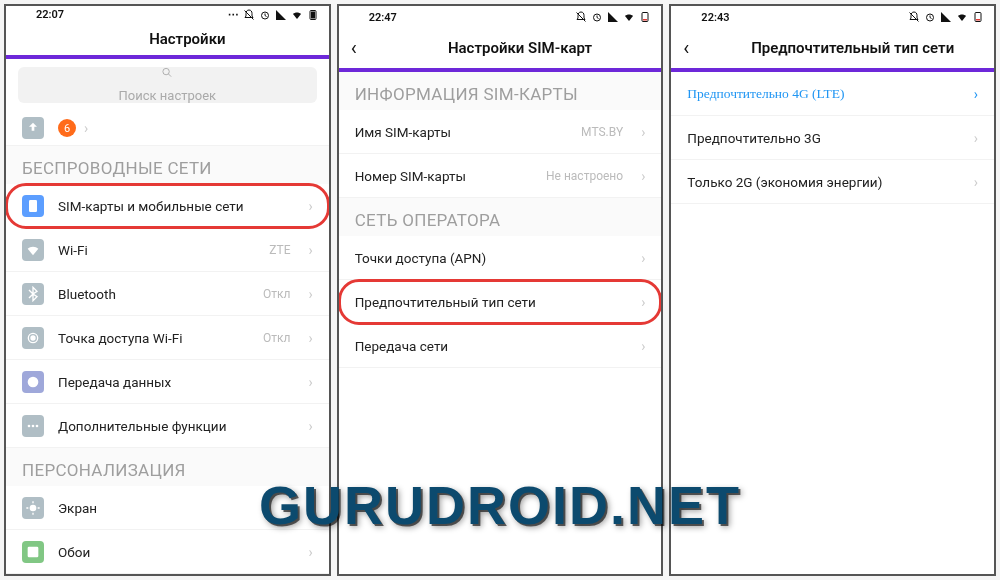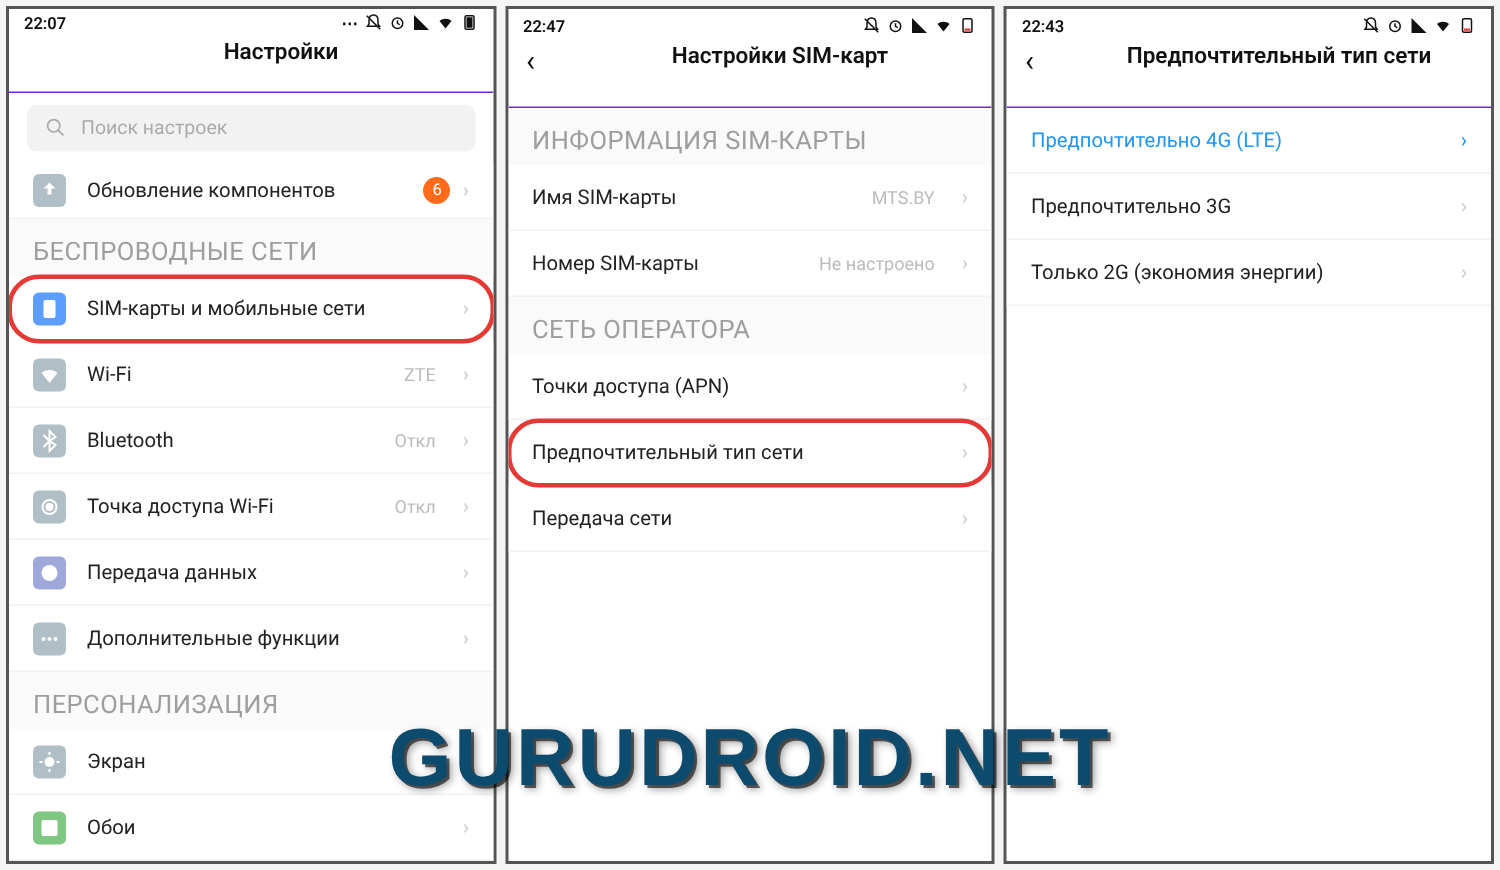--- a/index.html
+++ b/index.html
@@ -24,30 +24,31 @@
   }
   .status-bar {
     height: 22px;
     display: flex;
     align-items: center;
     justify-content: space-between;
     padding: 0 10px;
     font-size: 11px;
     font-weight: 600;
     color: #111;
+    margin-left: 20px;
   }
   .status-icons { display: flex; gap: 4px; align-items: center; }
   .status-icons svg { width: 12px; height: 12px; fill: #111; }
   .nav-bar {
     height: 44px;
     display: flex;
-    align-items: flex-start;
+    align-items: center;
     justify-content: center;
     position: relative;
-    border-bottom: 1px solid #6d28d9;
+    border-bottom: 4px solid #6d28d9;
     padding-left: 40px;
   }
   .nav-bar .title { font-size: 15px; font-weight: 600; color: #111; }
   .nav-bar .back {
     position: absolute;
     left: 12px;
     font-size: 20px;
     color: #111;
     cursor: pointer;
   }
@@ -55,20 +56,21 @@
     margin: 8px 12px;
     background: #f2f2f2;
     border-radius: 6px;
     height: 36px;
     display: flex;
     align-items: center;
     padding: 0 12px;
     gap: 10px;
     color: #aaa;
     font-size: 13px;
+    flex-direction: column;
   }
   .section-header {
     font-size: 17px;
     color: #9e9e9e;
     padding: 12px 16px 6px;
     background: #fafafa;
     text-transform: none;
     letter-spacing: 0.3px;
   }
   .row {
@@ -108,21 +110,21 @@
     justify-content: center;
     margin-right: 8px;
     padding: 0 5px;
   }
   .highlight {
     outline: 3px solid #e53935;
     outline-offset: -2px;
     z-index: 2;
     border-radius: 20px;
   }
-  .row.selected .label { color: #2196f3; }
+  .row.selected .label { color: #2196f3; font-family: Liberation Serif, serif; }
   .row.selected .chevron { color: #2196f3; }
   .watermark {
     position: absolute;
     bottom: 44px;
     left: 0;
     right: 0;
     text-align: center;
     font-size: 54px;
     font-weight: 900;
     letter-spacing: 2px;
@@ -170,21 +172,20 @@
         <path d="M21 21l-6-6"></path>
       </svg>
     <span>Поиск настроек</span>
   </div>
   <div class="row">
     <span class="icon" style="background:#b0bec5;">
         <svg viewBox="0 0 24 24" fill="#fff">
           <path d="M12 4l6 6h-4v6h-4v-6H6z"></path>
         </svg>
       </span>
-    <span class="label">Обновление компонентов</span>
     <span class="badge">6</span>
     <span class="chevron">›</span>
   </div>
   <div class="section-header">БЕСПРОВОДНЫЕ СЕТИ</div>
   <div id="s1-wireless">
       <div class="row highlight">
         <span class="icon" style="background:#5c9eff;">
           <svg viewBox="0 0 24 24" fill="#fff">
             <rect x="6" y="3" width="12" height="18" rx="2"></rect>
           </svg>

